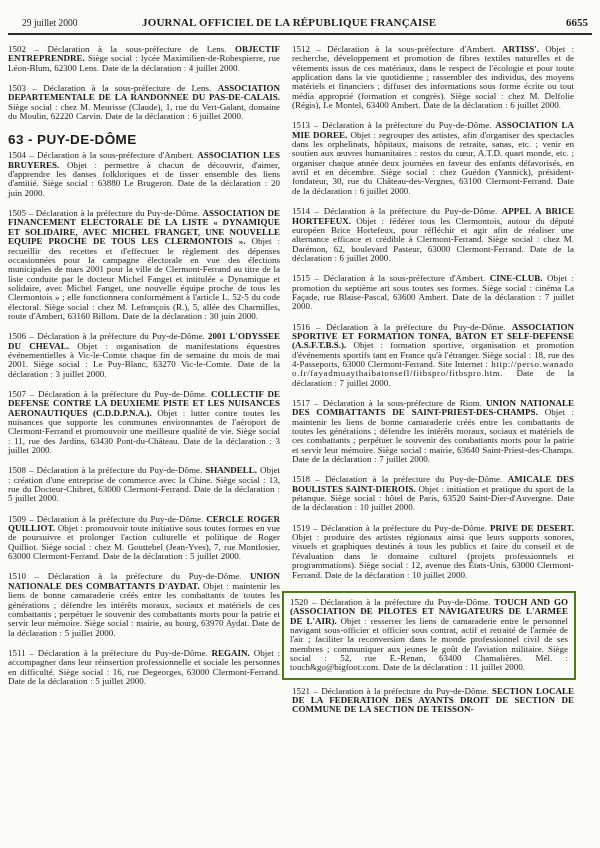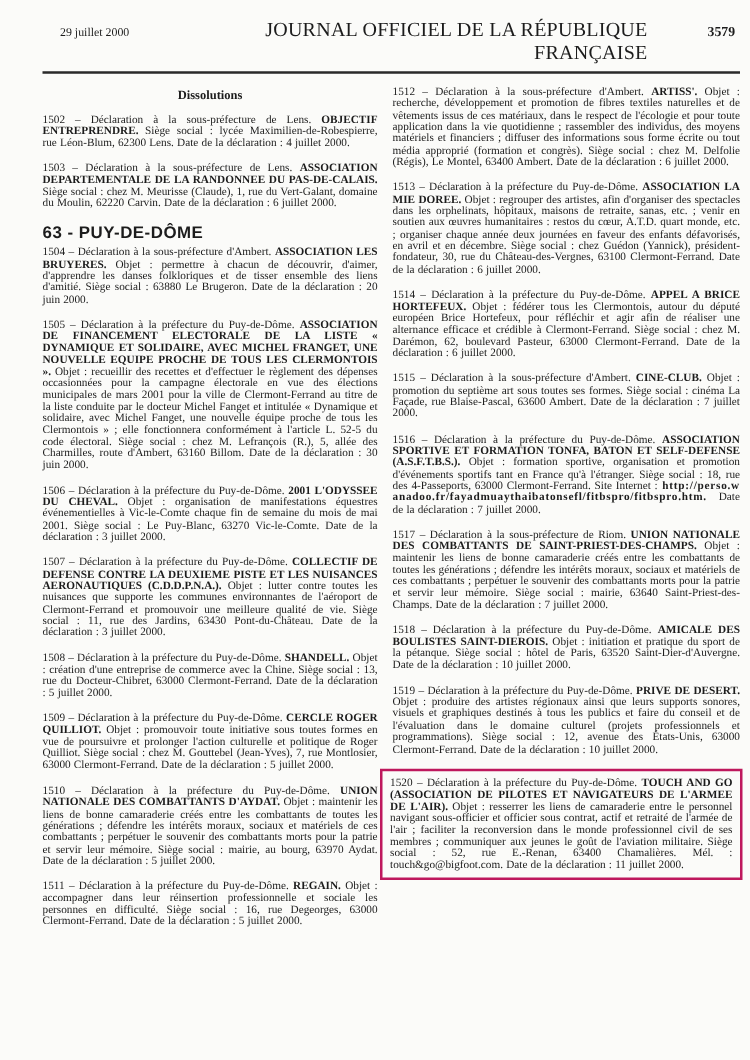--- a/index.html
+++ b/index.html
@@ -3,26 +3,26 @@
 <meta charset="utf-8">
 <style>
   * { margin: 0; padding: 0; box-sizing: border-box; }
   html, body {
     width: 600px; height: 848px;
     background: #fbfbf9;
     font-family: "Liberation Serif", "DejaVu Serif", serif;
     color: #1c1c1c;
     overflow: hidden;
   }
-  .page { width: 600px; height: 716px; padding: 16px 8px 0 34px; }
+  .page { width: 600px; height: 716px; padding: 16px 8px 0 8px; }
 
   
   .header { display: flex; align-items: baseline; padding: 0 4px 0 14px; }
   .header .date { width: 120px; font-size: 9.5px; }
-  .header .title { flex: 1; text-align: right; font-size: 16px; font-weight: normal; letter-spacing: 0.2px; }
+  .header .title { flex: 1; text-align: left; font-size: 11px; font-weight: bold; letter-spacing: 0.2px; }
   .header .pagenum { width: 70px; text-align: right; font-size: 11px; font-weight: bold; }
   .header-rule { border: none; border-top: 2.5px solid #2a2a2a; margin: 5px 0 10px 0; }
 
   
   .columns { display: flex; gap: 12px; }
   .col { text-align: justify; }
   .col-left  { width: 272px; }
   .col-right { width: 282px; }
 
   .col-heading {
@@ -35,45 +35,44 @@
     font-family: "Liberation Sans", sans-serif;
   }
 
   p.entry {
     font-size: 9px; line-height: 9.35px;
     margin-bottom: 11px;
     text-align: justify;
     word-spacing: 0.3px;
   }
   p.entry.boxed {
-    border: 2px solid #be185d;
+    border: 2px solid #4d7c0f;
     padding: 5px 6px;
     margin-left: -10px;
     margin-right: -2px;
     margin-top: 3px;
     margin-bottom: 7px;
   }
   .seg-bold { font-weight: bold; }
   .seg-italic { }
-  .seg-url { letter-spacing: 0.6px; word-break: break-all; font-weight: bold; }
+  .seg-url { letter-spacing: 0.6px; word-break: break-all; }
   .entry-num { }
 </style>
 </head>
 <body>
 
 <div class="page">
   <div class="header">
     <span class="date">29 juillet 2000</span>
     <span class="title">JOURNAL OFFICIEL DE LA RÉPUBLIQUE FRANÇAISE</span>
-    <span class="pagenum">3579</span>
+    <span class="pagenum">6655</span>
   </div>
   <hr class="header-rule">
   <div class="columns">
     <div class="col col-left">
-        <div class="col-heading">Dissolutions</div>
         <p class="entry"><span class="entry-num">1502 – </span><span class="seg-plain">Déclaration à la sous-préfecture de Lens. </span><span class="seg-bold">OBJECTIF ENTREPRENDRE.</span><span class="seg-italic"> Siège social :</span><span class="seg-plain"> lycée Maximilien-de-Robespierre, rue Léon-Blum, 62300 Lens. </span><span class="seg-italic">Date de la déclaration :</span><span class="seg-plain"> 4 juillet 2000.</span></p>
         <p class="entry"><span class="entry-num">1503 – </span><span class="seg-plain">Déclaration à la sous-préfecture de Lens. </span><span class="seg-bold">ASSOCIATION DEPARTEMENTALE DE LA RANDONNEE DU PAS-DE-CALAIS.</span><span class="seg-italic"> Siège social :</span><span class="seg-plain"> chez M. Meurisse (Claude), 1, rue du Vert-Galant, domaine du Moulin, 62220 Carvin. </span><span class="seg-italic">Date de la déclaration :</span><span class="seg-plain"> 6 juillet 2000.</span></p>
         <div class="section-heading">63 - PUY-DE-DÔME</div>
         <p class="entry"><span class="entry-num">1504 – </span><span class="seg-plain">Déclaration à la sous-préfecture d'Ambert. </span><span class="seg-bold">ASSOCIATION LES BRUYERES.</span><span class="seg-italic"> Objet :</span><span class="seg-plain"> permettre à chacun de découvrir, d'aimer, d'apprendre les danses folkloriques et de tisser ensemble des liens d'amitié. </span><span class="seg-italic">Siège social :</span><span class="seg-plain"> 63880 Le Brugeron. </span><span class="seg-italic">Date de la déclaration :</span><span class="seg-plain"> 20 juin 2000.</span></p>
         <p class="entry"><span class="entry-num">1505 – </span><span class="seg-plain">Déclaration à la préfecture du Puy-de-Dôme. </span><span class="seg-bold">ASSOCIATION DE FINANCEMENT ELECTORALE DE LA LISTE « DYNAMIQUE ET SOLIDAIRE, AVEC MICHEL FRANGET, UNE NOUVELLE EQUIPE PROCHE DE TOUS LES CLERMONTOIS ».</span><span class="seg-italic"> Objet :</span><span class="seg-plain"> recueillir des recettes et d'effectuer le règlement des dépenses occasionnées pour la campagne électorale en vue des élections municipales de mars 2001 pour la ville de Clermont-Ferrand au titre de la liste conduite par le docteur Michel Fanget et intitulée « Dynamique et solidaire, avec Michel Fanget, une nouvelle équipe proche de tous les Clermontois » ; elle fonctionnera conformément à l'article L. 52-5 du code électoral. </span><span class="seg-italic">Siège social :</span><span class="seg-plain"> chez M. Lefrançois (R.), 5, allée des Charmilles, route d'Ambert, 63160 Billom. </span><span class="seg-italic">Date de la déclaration :</span><span class="seg-plain"> 30 juin 2000.</span></p>
         <p class="entry"><span class="entry-num">1506 – </span><span class="seg-plain">Déclaration à la préfecture du Puy-de-Dôme. </span><span class="seg-bold">2001 L'ODYSSEE DU CHEVAL.</span><span class="seg-italic"> Objet :</span><span class="seg-plain"> organisation de manifestations équestres événementielles à Vic-le-Comte chaque fin de semaine du mois de mai 2001. </span><span class="seg-italic">Siège social :</span><span class="seg-plain"> Le Puy-Blanc, 63270 Vic-le-Comte. </span><span class="seg-italic">Date de la déclaration :</span><span class="seg-plain"> 3 juillet 2000.</span></p>
         <p class="entry"><span class="entry-num">1507 – </span><span class="seg-plain">Déclaration à la préfecture du Puy-de-Dôme. </span><span class="seg-bold">COLLECTIF DE DEFENSE CONTRE LA DEUXIEME PISTE ET LES NUISANCES AERONAUTIQUES (C.D.D.P.N.A.).</span><span class="seg-italic"> Objet :</span><span class="seg-plain"> lutter contre toutes les nuisances que supporte les communes environnantes de l'aéroport de Clermont-Ferrand et promouvoir une meilleure qualité de vie. </span><span class="seg-italic">Siège social :</span><span class="seg-plain"> 11, rue des Jardins, 63430 Pont-du-Château. </span><span class="seg-italic">Date de la déclaration :</span><span class="seg-plain"> 3 juillet 2000.</span></p>
         <p class="entry"><span class="entry-num">1508 – </span><span class="seg-plain">Déclaration à la préfecture du Puy-de-Dôme. </span><span class="seg-bold">SHANDELL.</span><span class="seg-italic"> Objet :</span><span class="seg-plain"> création d'une entreprise de commerce avec la Chine. </span><span class="seg-italic">Siège social :</span><span class="seg-plain"> 13, rue du Docteur-Chibret, 63000 Clermont-Ferrand. </span><span class="seg-italic">Date de la déclaration :</span><span class="seg-plain"> 5 juillet 2000.</span></p>
         <p class="entry"><span class="entry-num">1509 – </span><span class="seg-plain">Déclaration à la préfecture du Puy-de-Dôme. </span><span class="seg-bold">CERCLE ROGER QUILLIOT.</span><span class="seg-italic"> Objet :</span><span class="seg-plain"> promouvoir toute initiative sous toutes formes en vue de poursuivre et prolonger l'action culturelle et politique de Roger Quilliot. </span><span class="seg-italic">Siège social :</span><span class="seg-plain"> chez M. Gouttebel (Jean-Yves), 7, rue Montlosier, 63000 Clermont-Ferrand. </span><span class="seg-italic">Date de la déclaration :</span><span class="seg-plain"> 5 juillet 2000.</span></p>
         <p class="entry"><span class="entry-num">1510 – </span><span class="seg-plain">Déclaration à la préfecture du Puy-de-Dôme. </span><span class="seg-bold">UNION NATIONALE DES COMBATTANTS D'AYDAT.</span><span class="seg-italic"> Objet :</span><span class="seg-plain"> maintenir les liens de bonne camaraderie créés entre les combattants de toutes les générations ; défendre les intérêts moraux, sociaux et matériels de ces combattants ; perpétuer le souvenir des combattants morts pour la patrie et servir leur mémoire. </span><span class="seg-italic">Siège social :</span><span class="seg-plain"> mairie, au bourg, 63970 Aydat. </span><span class="seg-italic">Date de la déclaration :</span><span class="seg-plain"> 5 juillet 2000.</span></p>
@@ -82,15 +81,16 @@
     <div class="col col-right">
         <p class="entry"><span class="entry-num">1512 – </span><span class="seg-plain">Déclaration à la sous-préfecture d'Ambert. </span><span class="seg-bold">ARTISS'.</span><span class="seg-italic"> Objet :</span><span class="seg-plain"> recherche, développement et promotion de fibres textiles naturelles et de vêtements issus de ces matériaux, dans le respect de l'écologie et pour toute application dans la vie quotidienne ; rassembler des individus, des moyens matériels et financiers ; diffuser des informations sous forme écrite ou tout média approprié (formation et congrès). </span><span class="seg-italic">Siège social :</span><span class="seg-plain"> chez M. Delfolie (Régis), Le Montel, 63400 Ambert. </span><span class="seg-italic">Date de la déclaration :</span><span class="seg-plain"> 6 juillet 2000.</span></p>
         <p class="entry"><span class="entry-num">1513 – </span><span class="seg-plain">Déclaration à la préfecture du Puy-de-Dôme. </span><span class="seg-bold">ASSOCIATION LA MIE DOREE.</span><span class="seg-italic"> Objet :</span><span class="seg-plain"> regrouper des artistes, afin d'organiser des spectacles dans les orphelinats, hôpitaux, maisons de retraite, sanas, etc. ; venir en soutien aux œuvres humanitaires : restos du cœur, A.T.D. quart monde, etc. ; organiser chaque année deux journées en faveur des enfants défavorisés, en avril et en décembre. </span><span class="seg-italic">Siège social :</span><span class="seg-plain"> chez Guédon (Yannick), président-fondateur, 30, rue du Château-des-Vergnes, 63100 Clermont-Ferrand. </span><span class="seg-italic">Date de la déclaration :</span><span class="seg-plain"> 6 juillet 2000.</span></p>
         <p class="entry"><span class="entry-num">1514 – </span><span class="seg-plain">Déclaration à la préfecture du Puy-de-Dôme. </span><span class="seg-bold">APPEL A BRICE HORTEFEUX.</span><span class="seg-italic"> Objet :</span><span class="seg-plain"> fédérer tous les Clermontois, autour du député européen Brice Hortefeux, pour réfléchir et agir afin de réaliser une alternance efficace et crédible à Clermont-Ferrand. </span><span class="seg-italic">Siège social :</span><span class="seg-plain"> chez M. Darémon, 62, boulevard Pasteur, 63000 Clermont-Ferrand. </span><span class="seg-italic">Date de la déclaration :</span><span class="seg-plain"> 6 juillet 2000.</span></p>
         <p class="entry"><span class="entry-num">1515 – </span><span class="seg-plain">Déclaration à la sous-préfecture d'Ambert. </span><span class="seg-bold">CINE-CLUB.</span><span class="seg-italic"> Objet :</span><span class="seg-plain"> promotion du septième art sous toutes ses formes. </span><span class="seg-italic">Siège social :</span><span class="seg-plain"> cinéma La Façade, rue Blaise-Pascal, 63600 Ambert. </span><span class="seg-italic">Date de la déclaration :</span><span class="seg-plain"> 7 juillet 2000.</span></p>
         <p class="entry"><span class="entry-num">1516 – </span><span class="seg-plain">Déclaration à la préfecture du Puy-de-Dôme. </span><span class="seg-bold">ASSOCIATION SPORTIVE ET FORMATION TONFA, BATON ET SELF-DEFENSE (A.S.F.T.B.S.).</span><span class="seg-italic"> Objet :</span><span class="seg-plain"> formation sportive, organisation et promotion d'événements sportifs tant en France qu'à l'étranger. </span><span class="seg-italic">Siège social :</span><span class="seg-plain"> 18, rue des 4-Passeports, 63000 Clermont-Ferrand. </span><span class="seg-italic">Site Internet :</span><span class="seg-url"> http://perso.wanadoo.fr/fayadmuaythaibatonsefl/fitbspro/fitbspro.htm. </span><span class="seg-italic">Date de la déclaration :</span><span class="seg-plain"> 7 juillet 2000.</span></p>
         <p class="entry"><span class="entry-num">1517 – </span><span class="seg-plain">Déclaration à la sous-préfecture de Riom. </span><span class="seg-bold">UNION NATIONALE DES COMBATTANTS DE SAINT-PRIEST-DES-CHAMPS.</span><span class="seg-italic"> Objet :</span><span class="seg-plain"> maintenir les liens de bonne camaraderie créés entre les combattants de toutes les générations ; défendre les intérêts moraux, sociaux et matériels de ces combattants ; perpétuer le souvenir des combattants morts pour la patrie et servir leur mémoire. </span><span class="seg-italic">Siège social :</span><span class="seg-plain"> mairie, 63640 Saint-Priest-des-Champs. </span><span class="seg-italic">Date de la déclaration :</span><span class="seg-plain"> 7 juillet 2000.</span></p>
         <p class="entry"><span class="entry-num">1518 – </span><span class="seg-plain">Déclaration à la préfecture du Puy-de-Dôme. </span><span class="seg-bold">AMICALE DES BOULISTES SAINT-DIEROIS.</span><span class="seg-italic"> Objet :</span><span class="seg-plain"> initiation et pratique du sport de la pétanque. </span><span class="seg-italic">Siège social :</span><span class="seg-plain"> hôtel de Paris, 63520 Saint-Dier-d'Auvergne. </span><span class="seg-italic">Date de la déclaration :</span><span class="seg-plain"> 10 juillet 2000.</span></p>
         <p class="entry"><span class="entry-num">1519 – </span><span class="seg-plain">Déclaration à la préfecture du Puy-de-Dôme. </span><span class="seg-bold">PRIVE DE DESERT.</span><span class="seg-italic"> Objet :</span><span class="seg-plain"> produire des artistes régionaux ainsi que leurs supports sonores, visuels et graphiques destinés à tous les publics et faire du conseil et de l'évaluation dans le domaine culturel (projets professionnels et programmations). </span><span class="seg-italic">Siège social :</span><span class="seg-plain"> 12, avenue des États-Unis, 63000 Clermont-Ferrand. </span><span class="seg-italic">Date de la déclaration :</span><span class="seg-plain"> 10 juillet 2000.</span></p>
         <p class="entry boxed"><span class="entry-num">1520 – </span><span class="seg-plain">Déclaration à la préfecture du Puy-de-Dôme. </span><span class="seg-bold">TOUCH AND GO (ASSOCIATION DE PILOTES ET NAVIGATEURS DE L'ARMEE DE L'AIR).</span><span class="seg-italic"> Objet :</span><span class="seg-plain"> resserrer les liens de camaraderie entre le personnel navigant sous-officier et officier sous contrat, actif et retraité de l'armée de l'air ; faciliter la reconversion dans le monde professionnel civil de ses membres ; communiquer aux jeunes le goût de l'aviation militaire. </span><span class="seg-italic">Siège social :</span><span class="seg-plain"> 52, rue E.-Renan, 63400 Chamalières. </span><span class="seg-italic">Mél. :</span><span class="seg-plain"> touch&amp;go@bigfoot.com. </span><span class="seg-italic">Date de la déclaration :</span><span class="seg-plain"> 11 juillet 2000.</span></p>
+        <p class="entry"><span class="entry-num">1521 – </span><span class="seg-plain">Déclaration à la préfecture du Puy-de-Dôme. </span><span class="seg-bold">SECTION LOCALE DE LA FEDERATION DES AYANTS DROIT DE SECTION DE COMMUNE DE LA SECTION DE TEISSON-</span></p>
       </div>
   </div>
 </div>
 
 </body></html>

